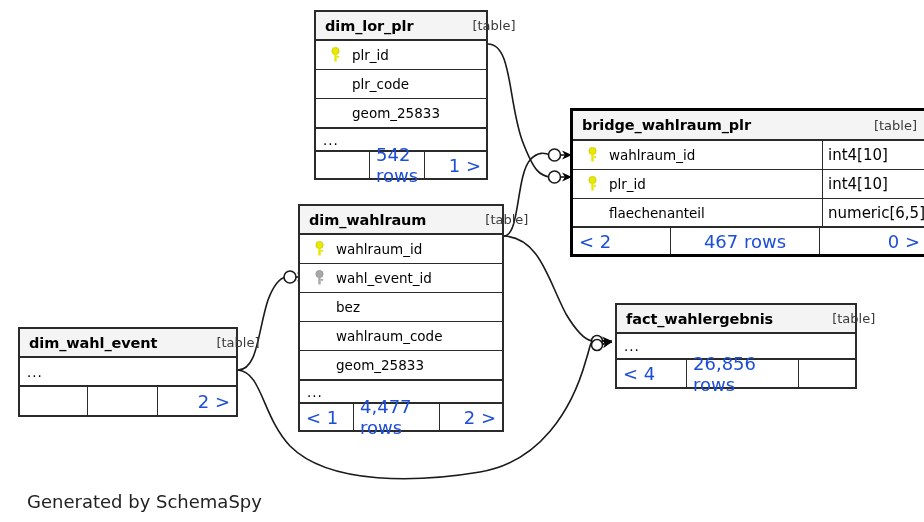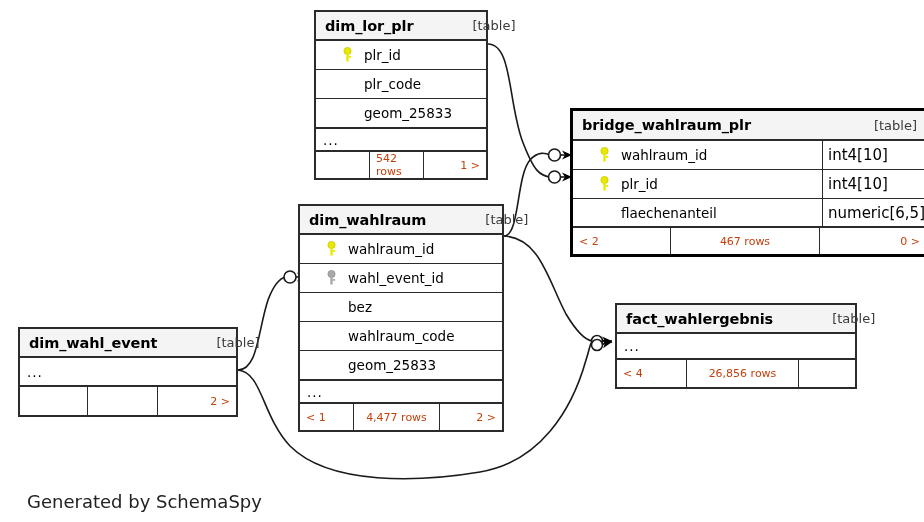--- a/index.html
+++ b/index.html
@@ -59,21 +59,21 @@
     align-items: center;
     height: 29px;
     border-bottom: 1.5px solid #2b2b2b;
     box-sizing: border-box;
   }
   .row:last-child { border-bottom: none; }
   .colname {
     flex: 1 1 auto;
     display: flex;
     align-items: center;
-    padding-left: 16px;
+    padding-left: 4px;
     font-size: 13.5px;
     color: #000;
     min-width: 0;
     box-sizing: border-box;
   }
   .coltype {
     flex: 0 0 auto;
     border-left: 1.5px solid #2b2b2b;
     padding-left: 5px;
     font-size: 15px;
@@ -105,22 +105,22 @@
   }
   .ellipsis-row.nobt { border-top: none; }
   .footer {
     display: flex;
     height: 26px;
     box-sizing: border-box;
   }
   .fcell {
     display: flex;
     align-items: center;
-    font-size: 11px;
-    color: #c2410c;
+    font-size: 18px;
+    color: #1d4ed8;
     border-right: 1.5px solid #2b2b2b;
     box-sizing: border-box;
     padding: 8px 6px;
   }
   .fcell:last-child { border-right: none; }
   .f-left { flex: 0 0 54px; justify-content: flex-start; }
   .f-mid  { flex: 1 1 auto; justify-content: center; }
   .f-right{ flex: 0 0 62px; justify-content: flex-end; }
   .credit {
     position: absolute;

